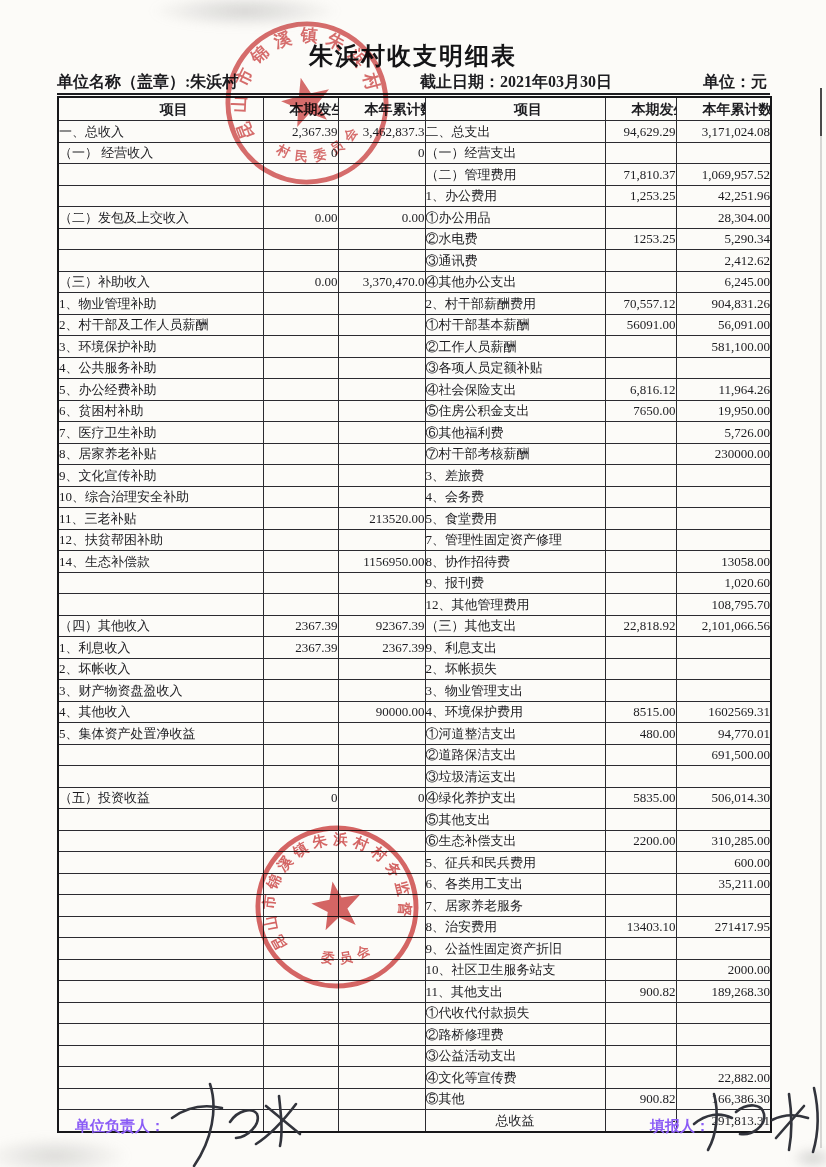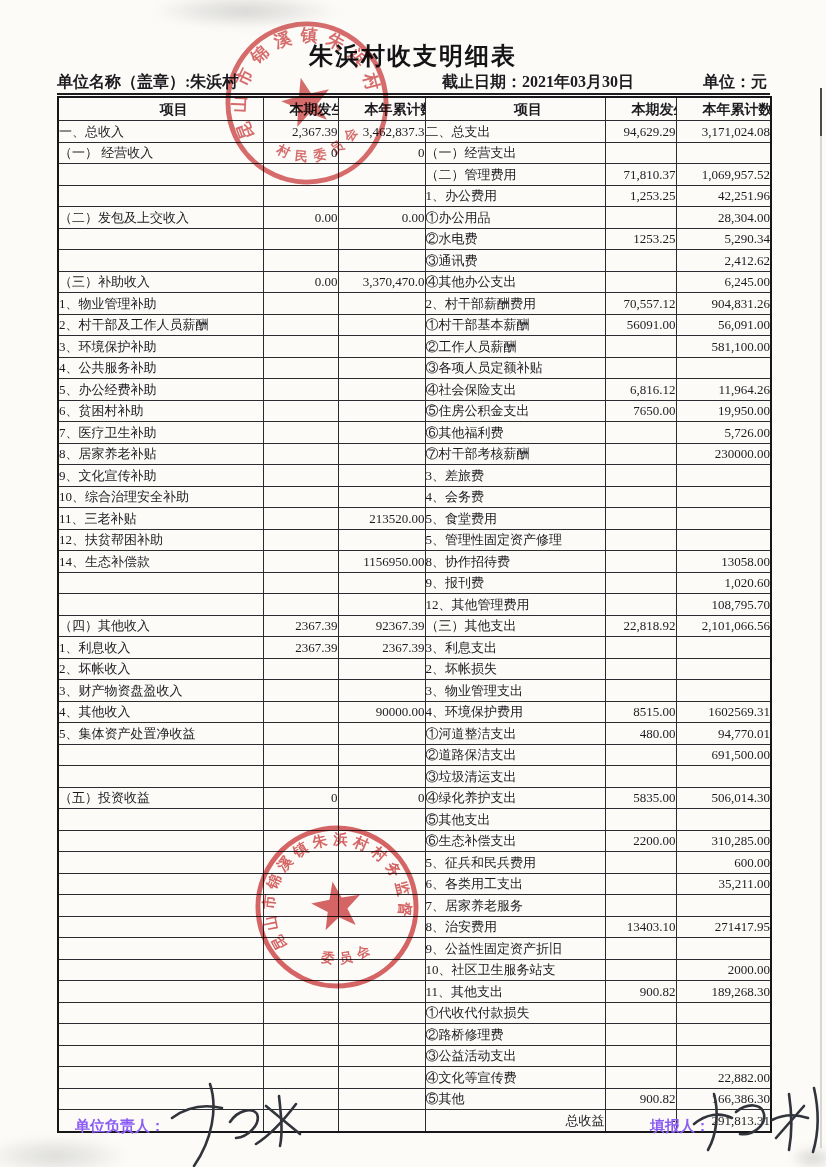--- a/index.html
+++ b/index.html
@@ -18,40 +18,40 @@
     background:radial-gradient(ellipse at center,rgba(150,150,150,.4),rgba(150,150,150,0) 70%);}
   .edge-line{position:absolute;left:820px;top:88px;width:2px;height:1060px;
     background:linear-gradient(#4a4a4a 0 48px,rgba(120,120,120,.28) 48px);}
   .doc-title{
     position:absolute;top:40px;left:0;width:100%;text-align:center;
     font-size:24px;font-weight:bold;letter-spacing:2px;color:#141416;
   }
   .meta{position:absolute;top:70px;left:57px;width:713px;height:23px;
     border-bottom:2px solid #1d1d20;font-size:16px;font-weight:bold;}
   .meta .m-left{position:absolute;left:0;top:2px;}
-  .meta .m-center{position:absolute;left:385px;top:2px;}
+  .meta .m-center{position:absolute;left:363px;top:2px;}
   .meta .m-right{position:absolute;right:3px;top:2px;}
 
   table.sheet{
     position:absolute;left:57px;top:96px;width:713px;
     border-collapse:collapse;table-layout:fixed;
     border:2px solid #17171a;
   }
   table.sheet th,table.sheet td{
     border:1px solid #2b2b30;padding:0;margin:0;
     font-size:13px;line-height:19px;white-space:nowrap;overflow:hidden;
     font-weight:normal;height:20.5px;vertical-align:middle;
   }
   table.sheet th{height:22px;font-size:14px;font-weight:bold;text-align:center;padding-left:26px;}
   td.item{text-align:left;}
   td.num{text-align:right;padding-right:4px;}
   td.i0{padding-left:6px;}
   td.i1{padding-left:27px;}
   td.i2{padding-left:47px;}
-  td.i3{text-align:right;padding-left:0;}
+  td.i3{text-align:center;padding-left:0;}
 
   .stamp{position:absolute;width:190px;height:190px;opacity:.8;
     mix-blend-mode:multiply;pointer-events:none;}
   .stamp.top{left:212px;top:8px;transform:rotate(-14deg);}
   .stamp.bottom{left:242px;top:812px;transform:rotate(-10deg);opacity:.84;}
   .stamp text{font-family:"Liberation Serif","DejaVu Serif",serif;font-weight:bold;}
 
   .sig{position:absolute;pointer-events:none;}
   .sig.one{left:158px;top:1080px;}
   .sig.two{left:686px;top:1082px;}
@@ -246,21 +246,21 @@
           <td class="num"></td>
           <td class="num">213520.00</td>
           <td class="item i1">5、食堂费用</td>
           <td class="num"></td>
           <td class="num"></td>
         </tr>
         <tr>
           <td class="item i1">12、扶贫帮困补助</td>
           <td class="num"></td>
           <td class="num"></td>
-          <td class="item i1">5、管理性固定资产修理</td>
+          <td class="item i1">7、管理性固定资产修理</td>
           <td class="num"></td>
           <td class="num"></td>
         </tr>
         <tr>
           <td class="item i1">14、生态补偿款</td>
           <td class="num"></td>
           <td class="num">1156950.00</td>
           <td class="item i1">8、协作招待费</td>
           <td class="num"></td>
           <td class="num">13058.00</td>
@@ -286,21 +286,21 @@
           <td class="num">2367.39</td>
           <td class="num">92367.39</td>
           <td class="item i0">（三）其他支出</td>
           <td class="num">22,818.92</td>
           <td class="num">2,101,066.56</td>
         </tr>
         <tr>
           <td class="item i1">1、利息收入</td>
           <td class="num">2367.39</td>
           <td class="num">2367.39</td>
-          <td class="item i1">3、利息支出</td>
+          <td class="item i1">9、利息支出</td>
           <td class="num"></td>
           <td class="num"></td>
         </tr>
         <tr>
           <td class="item i1">2、坏帐收入</td>
           <td class="num"></td>
           <td class="num"></td>
           <td class="item i1">2、坏帐损失</td>
           <td class="num"></td>
           <td class="num"></td>

